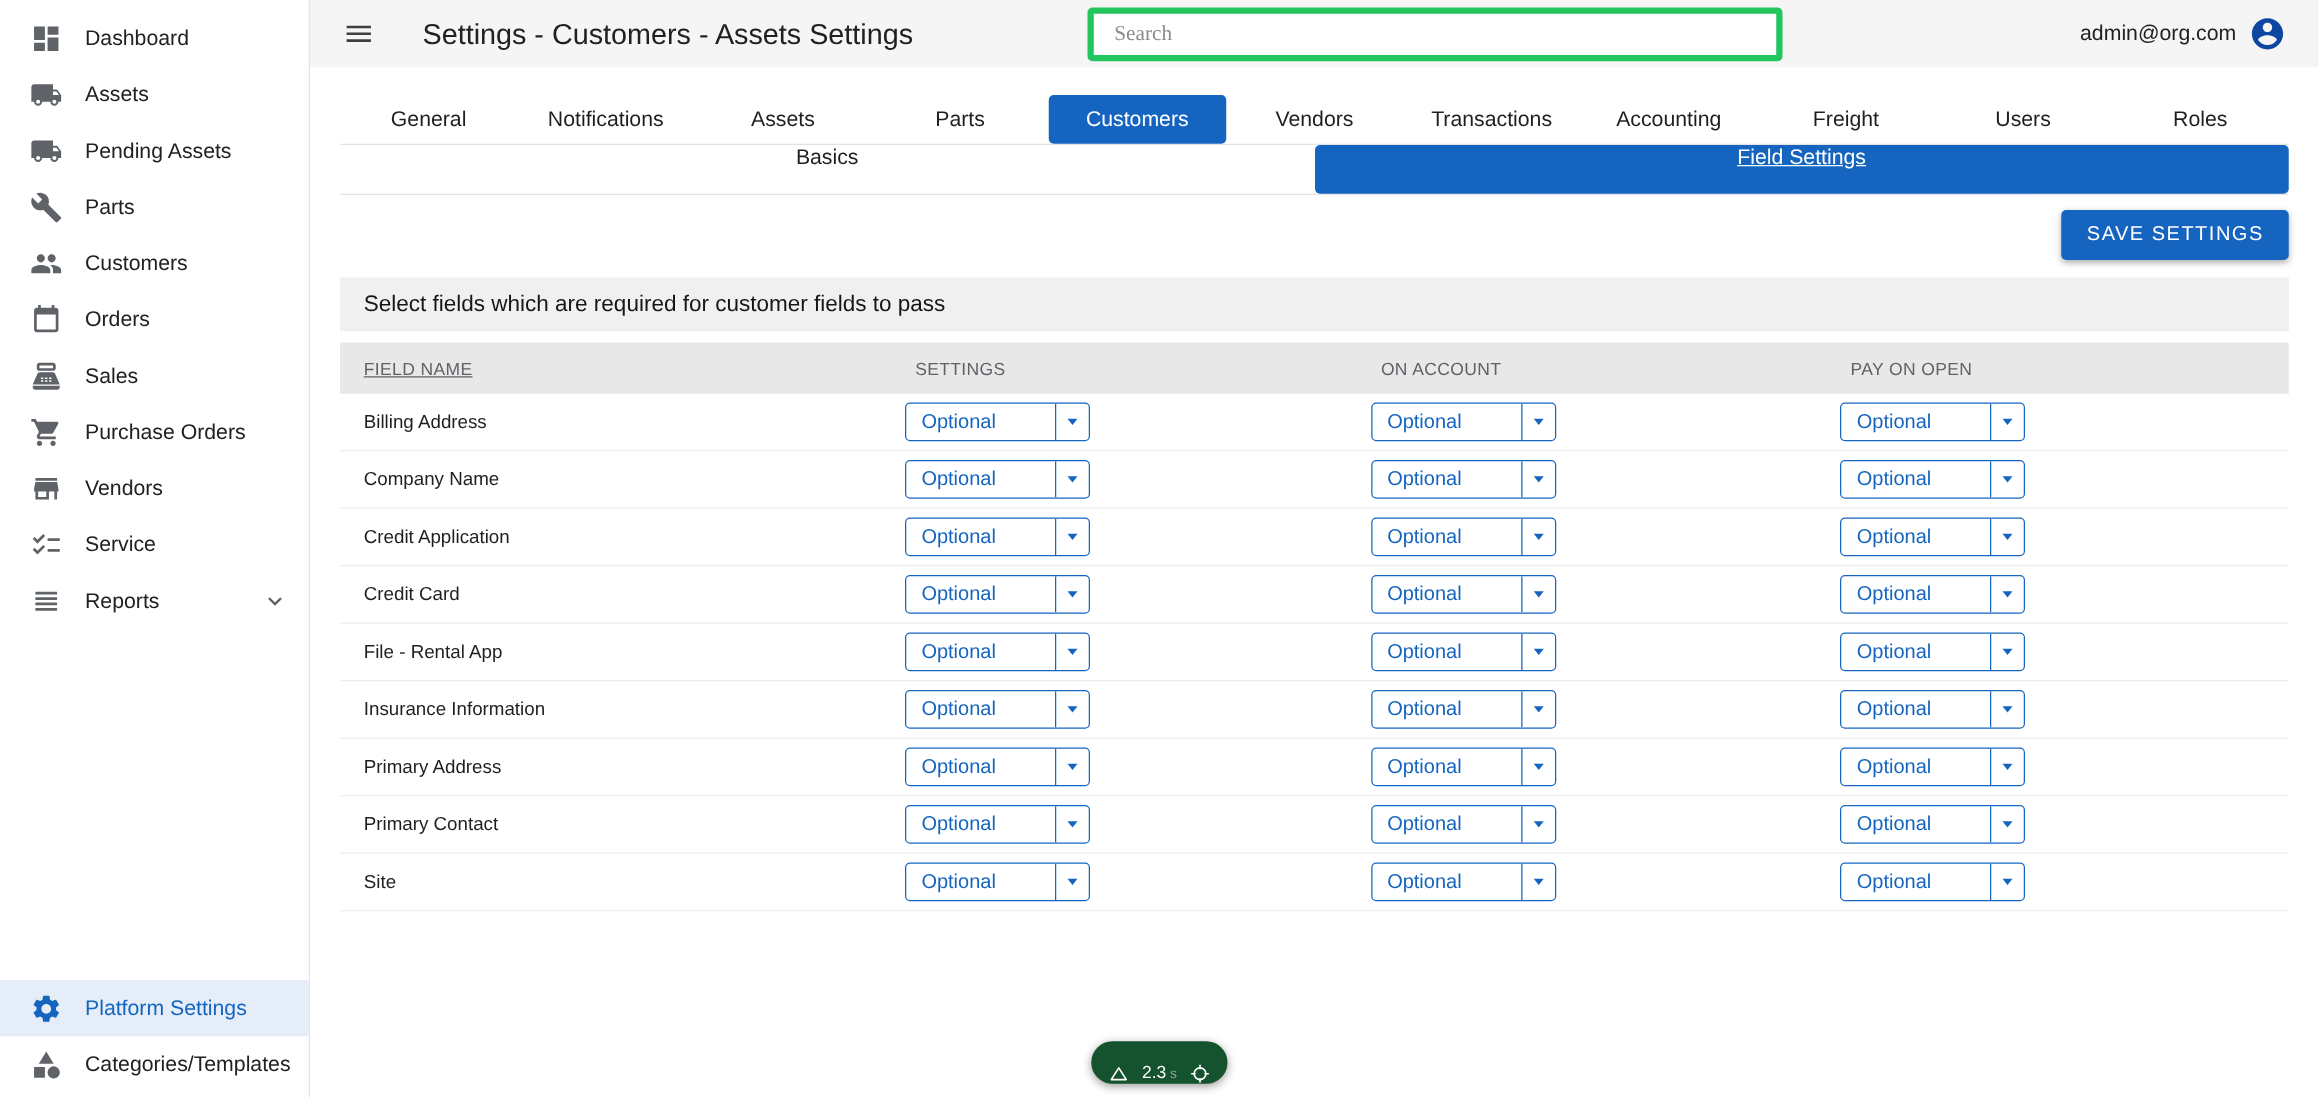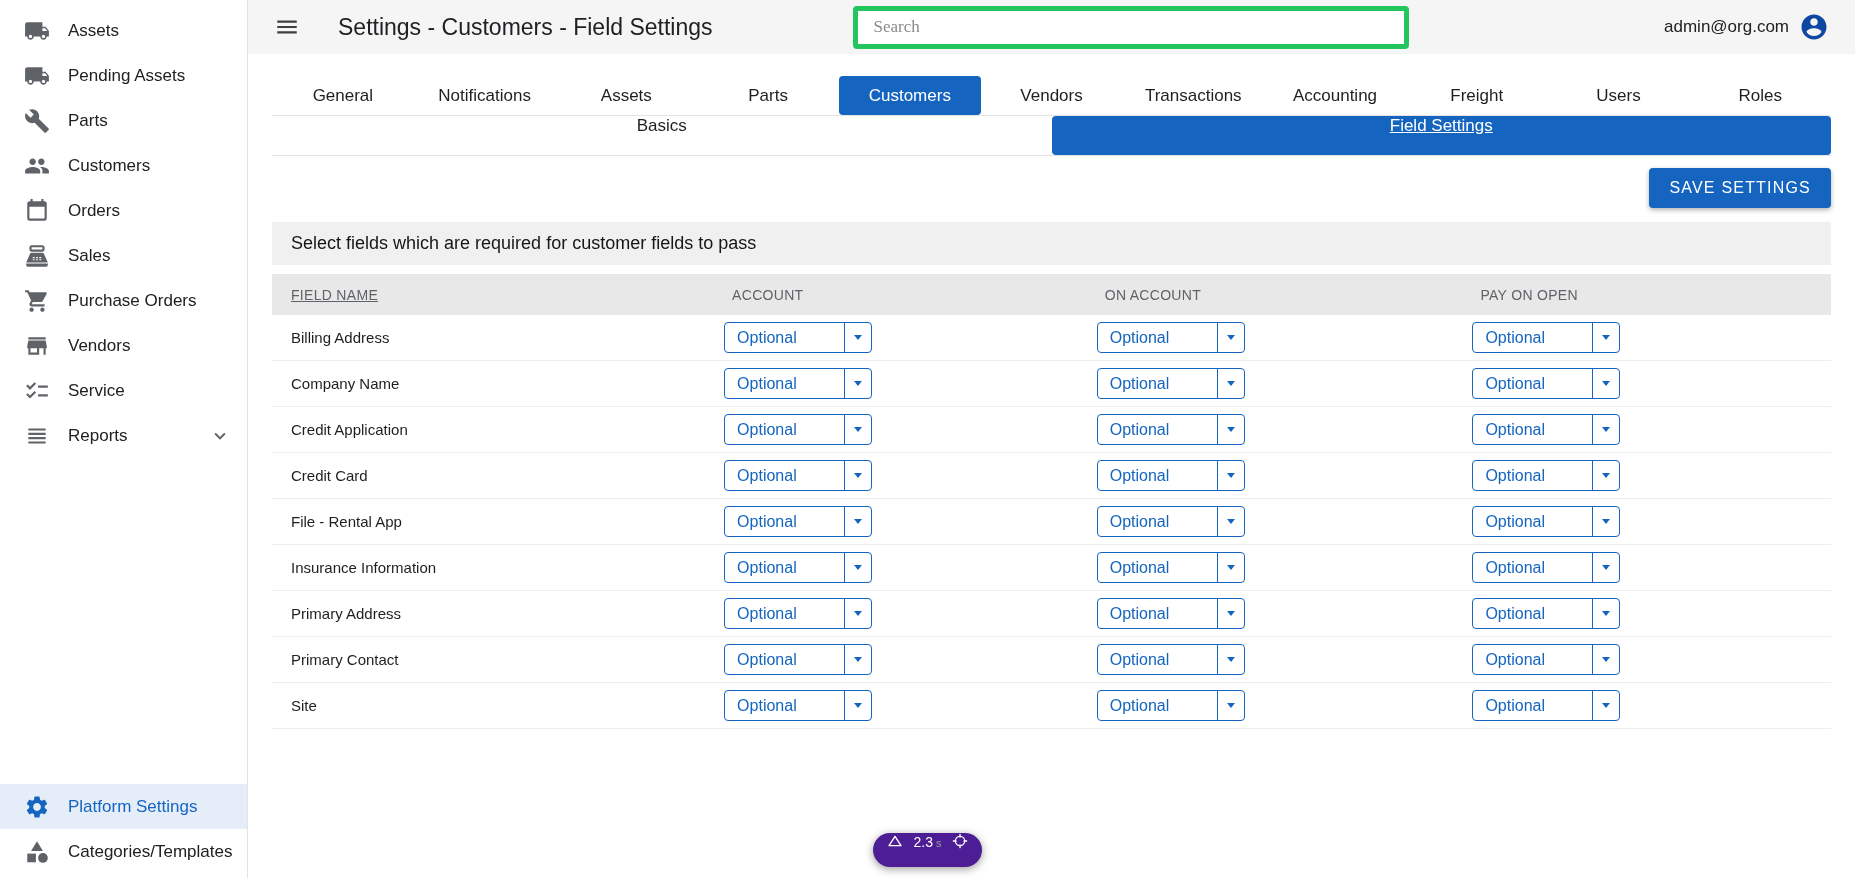--- a/index.html
+++ b/index.html
@@ -108,36 +108,45 @@
   }
   .dd-caret {
     width: 0; height: 0;
     border-left: 4.5px solid transparent; border-right: 4.5px solid transparent;
     border-top: 5.5px solid #1565c0;
   }
 
   
   .perf {
     position: fixed; left: 50%; top: 833px; transform: translateX(-50%);
-    background: #4c1d95; height: 34px; border-radius: 17px;
-    display: flex; align-items: flex-start; gap: 11px; padding: 0 14px;
+    background: #14532d; height: 34px; border-radius: 17px;
+    display: flex; align-items: flex-end; gap: 11px; padding: 0 14px;
     box-shadow: 0 2px 8px rgba(0,0,0,.4);
   }
   .perf .picon { display: flex; cursor: pointer; }
   .perf-value { color: #fff; font-size: 14px; }
   .perf-unit { color: #9aa0a6; font-size: 11px; margin-left: 3px; }
 </style>
 </head>
 <body>
 
 <aside class="sidebar">
   <nav id="sidebar-top">
       <div class="side-item">
     <span class="side-icon">
           <svg viewBox="0 0 24 24">
+            <path d="M3 13h8V3H3v10zm0 8h8v-6H3v6zm10 0h8V11h-8v10zm0-18v6h8V3h-8z"></path>
+          </svg>
+        </span>
+    <span class="side-label">Dashboard</span>
+
+  </div>
+      <div class="side-item">
+    <span class="side-icon">
+          <svg viewBox="0 0 24 24">
             <path d="M20 8h-3V4H3c-1.1 0-2 .9-2 2v11h2c0 1.66 1.34 3 3 3s3-1.34 3-3h6c0 1.66 1.34 3 3 3s3-1.34 3-3h2v-5l-3-4zM6 18.5c-.83 0-1.5-.67-1.5-1.5s.67-1.5 1.5-1.5 1.5.67 1.5 1.5-.67 1.5-1.5 1.5zm13.5-9 1.96 2.5H17V9.5h2.5zm-1.5 9c-.83 0-1.5-.67-1.5-1.5s.67-1.5 1.5-1.5 1.5.67 1.5 1.5-.67 1.5-1.5 1.5z"></path>
           </svg>
         </span>
     <span class="side-label">Assets</span>
 
   </div>
       <div class="side-item">
     <span class="side-icon">
           <svg viewBox="0 0 24 24">
             <path d="M20 8h-3V4H3c-1.1 0-2 .9-2 2v11h2c0 1.66 1.34 3 3 3s3-1.34 3-3h6c0 1.66 1.34 3 3 3s3-1.34 3-3h2v-5l-3-4zM6 18.5c-.83 0-1.5-.67-1.5-1.5s.67-1.5 1.5-1.5 1.5.67 1.5 1.5-.67 1.5-1.5 1.5zm13.5-9 1.96 2.5H17V9.5h2.5zm-1.5 9c-.83 0-1.5-.67-1.5-1.5s.67-1.5 1.5-1.5 1.5.67 1.5 1.5-.67 1.5-1.5 1.5z"></path>
@@ -248,21 +257,21 @@
 </aside>
 
 <div class="main">
 
   <header class="header">
     <button class="hamburger">
       <svg viewBox="0 0 24 24">
           <path d="M3 18h18v-2H3v2zm0-5h18v-2H3v2zm0-7v2h18V6H3z"></path>
         </svg>
     </button>
-    <div class="page-title">Settings - Customers - Field Settings</div>
+    <div class="page-title">Settings - Customers - Assets Settings</div>
     <input class="search" type="text" placeholder="Search" style="">
     <div class="user">
       <span class="user-email">admin@org.com</span>
       <button class="avatar">
         <svg viewBox="0 0 24 24">
             <path d="M12 2C6.48 2 2 6.48 2 12s4.48 10 10 10 10-4.48 10-10S17.52 2 12 2zm0 3c1.66 0 3 1.34 3 3s-1.34 3-3 3-3-1.34-3-3 1.34-3 3-3zm0 14.2c-2.5 0-4.71-1.28-6-3.22.03-1.99 4-3.08 6-3.08 1.99 0 5.97 1.09 6 3.08-1.29 1.94-3.5 3.22-6 3.22z"></path>
           </svg>
       </button>
     </div>
   </header>
@@ -313,21 +322,21 @@
       </div>
 
     <div class="save-row">
       <button class="save-btn">SAVE SETTINGS</button>
     </div>
 
     <div class="section-bar">Select fields which are required for customer fields to pass</div>
 
     <div class="thead">
       <div class="th first">FIELD NAME</div>
-      <div class="th">ACCOUNT</div>
+      <div class="th">SETTINGS</div>
       <div class="th">ON ACCOUNT</div>
       <div class="th">PAY ON OPEN</div>
     </div>
 
     <div id="table-body">
         <div class="trow">
     <div class="field">Billing Address</div>
     <div class="dd-cell">
       <div class="dd">
         <span class="dd-val">Optional</span>

